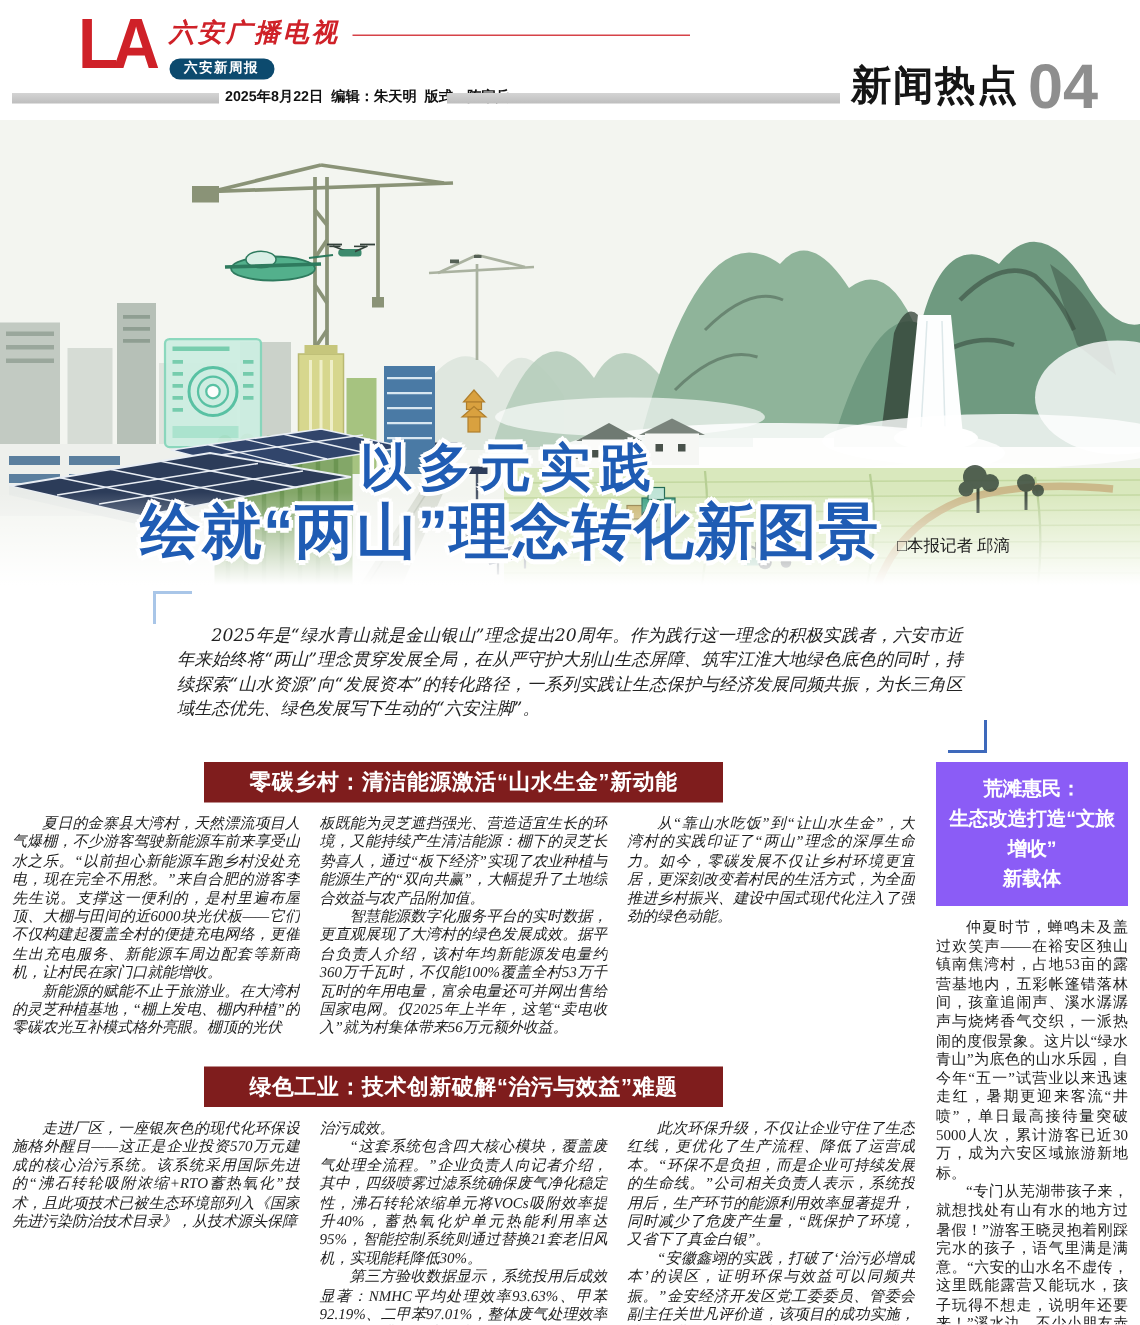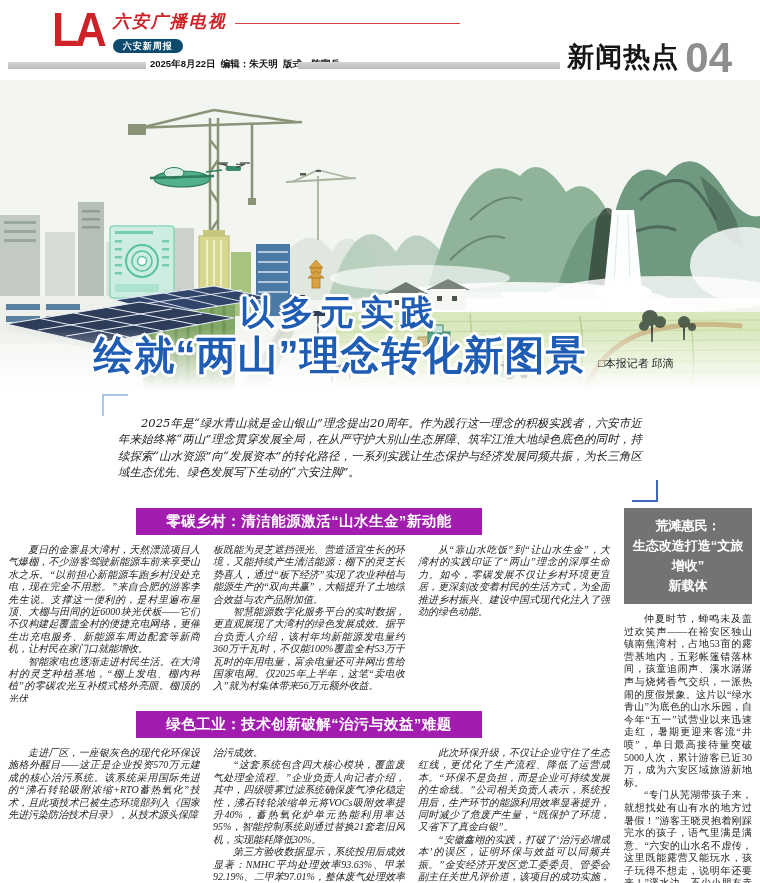--- a/index.html
+++ b/index.html
@@ -79,36 +79,36 @@
   .corner-tl { left: 0; top: 0; border-top: 2.5px solid #a9c6e8; border-left: 2.5px solid #a9c6e8; }
   .corner-br { right: 0; bottom: 0; border-bottom: 2.5px solid #3e69bb; border-right: 2.5px solid #3e69bb; }
 
   
   .main { display: flex; gap: 14px; padding: 0 8px; }
   .left-region { width: 602px; flex: none; }
   .right-region { width: 128px; flex: none; }
 
   .title-bar {
     width: fit-content; margin: 0 auto 9px; padding: 4px 30px;
-    background: #a21caf; color: #ffffff;
+    background: #7f1d1d; color: #ffffff;
     font-family: "Liberation Sans", sans-serif; font-weight: bold;
     font-size: 14.5px; letter-spacing: 0.5px; white-space: nowrap;
   }
   .cols { display: flex; gap: 13px; }
   .col { width: 192px; flex: none; overflow: hidden; font-style: italic; }
   .s1 .col { height: 158px; }
   .s2 { margin-top: 9px; }
   .s2 .col { height: 196px; }
   .col p, .right-body p {
     margin: 0; text-indent: 2em; text-align: justify;
     font-size: 10px; line-height: 12.4px; color: #1d1d1d;
   }
   .col p.cont { text-indent: 0; }
   .right-title {
-    background: #737373; color: #fff; text-align: center;
+    background: #8b5cf6; color: #fff; text-align: center;
     font-family: "Liberation Sans", sans-serif; font-weight: bold;
     font-size: 13px; line-height: 20px; padding: 8px 3px;
   }
   .right-body { margin-top: 9px; }
   .right-body p { line-height: 12.6px; }
   .right-body p + p, .col p + p { margin-top: 0; }
 </style>
 </head>
 <body>
 
@@ -408,21 +408,21 @@
 
   <div class="main">
 
     <div class="left-region">
 
       <div class="section s1">
         <div class="title-bar">零碳乡村：清洁能源激活“山水生金”新动能</div>
         <div class="cols">
           <div class="col">
             <p>夏日的金寨县大湾村，天然漂流项目人气爆棚，不少游客驾驶新能源车前来享受山水之乐。“以前担心新能源车跑乡村没处充电，现在完全不用愁。”来自合肥的游客李先生说。支撑这一便利的，是村里遍布屋顶、大棚与田间的近6000块光伏板——它们不仅构建起覆盖全村的便捷充电网络，更催生出充电服务、新能源车周边配套等新商机，让村民在家门口就能增收。</p>
-            <p>智能家电也逐渐走进村民生活。在大湾村的灵芝种植基地，“棚上发电、棚内种植”的零碳农光互补模式格外亮眼。棚顶的光伏</p>
+            <p>新能源的赋能不止于旅游业。在大湾村的灵芝种植基地，“棚上发电、棚内种植”的零碳农光互补模式格外亮眼。棚顶的光伏</p>
           </div>
           <div class="col">
             <p class="cont">板既能为灵芝遮挡强光、营造适宜生长的环境，又能持续产生清洁能源：棚下的灵芝长势喜人，通过“板下经济”实现了农业种植与能源生产的“双向共赢”，大幅提升了土地综合效益与农产品附加值。</p>
             <p>智慧能源数字化服务平台的实时数据，更直观展现了大湾村的绿色发展成效。据平台负责人介绍，该村年均新能源发电量约360万千瓦时，不仅能100%覆盖全村53万千瓦时的年用电量，富余电量还可并网出售给国家电网。仅2025年上半年，这笔“卖电收入”就为村集体带来56万元额外收益。</p>
           </div>
           <div class="col">
             <p>从“靠山水吃饭”到“让山水生金”，大湾村的实践印证了“两山”理念的深厚生命力。如今，零碳发展不仅让乡村环境更宜居，更深刻改变着村民的生活方式，为全面推进乡村振兴、建设中国式现代化注入了强劲的绿色动能。</p>
           </div>
         </div>
       </div>

